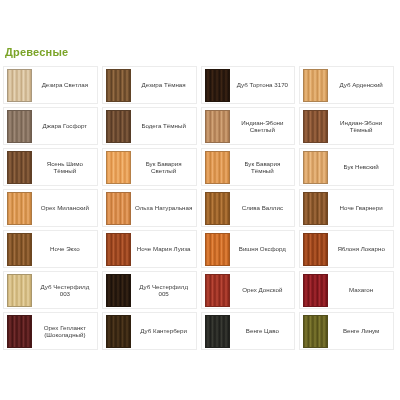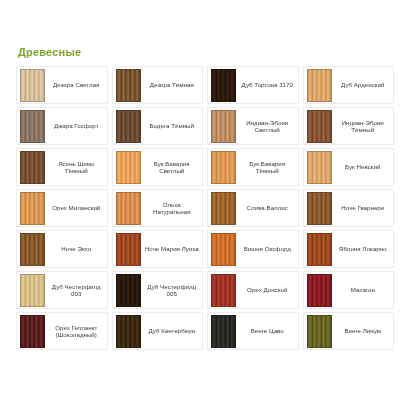--- a/index.html
+++ b/index.html
@@ -11,21 +11,21 @@
     width: 400px;
     height: 400px;
     background: #ffffff;
     font-family: "Liberation Sans", sans-serif;
     overflow: hidden;
   }
   .page {
     width: 400px;
     height: 316px;
     box-sizing: border-box;
-    padding: 46px 6px 0 16px;
+    padding: 46px 6px 0 3px;
     background: #ffffff;
   }
   .section-title {
     font-size: 11px;
     font-weight: bold;
     color: #7ba428;
     letter-spacing: 0.2px;
     margin: 0 0 7px 2px;
     line-height: 13px;
   }

